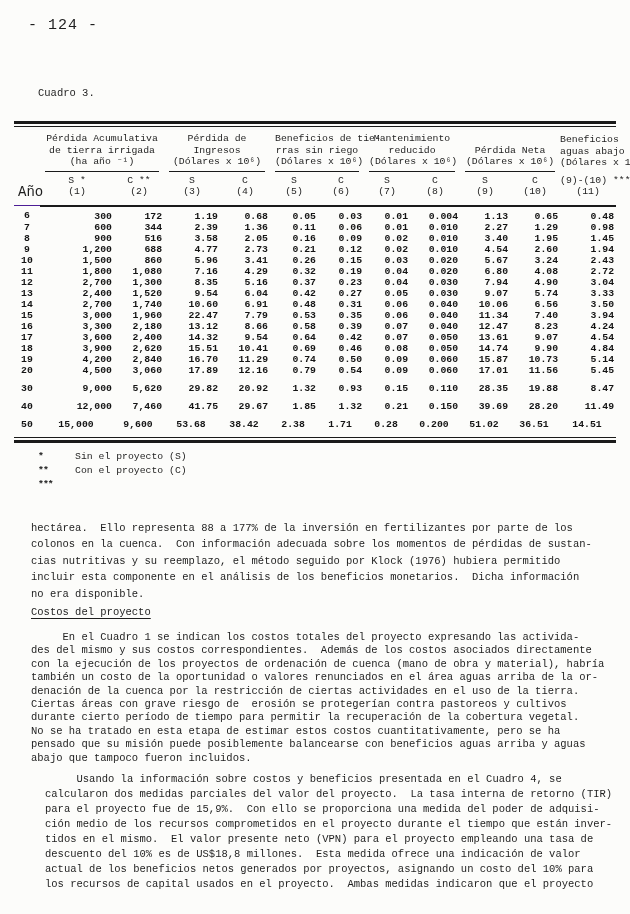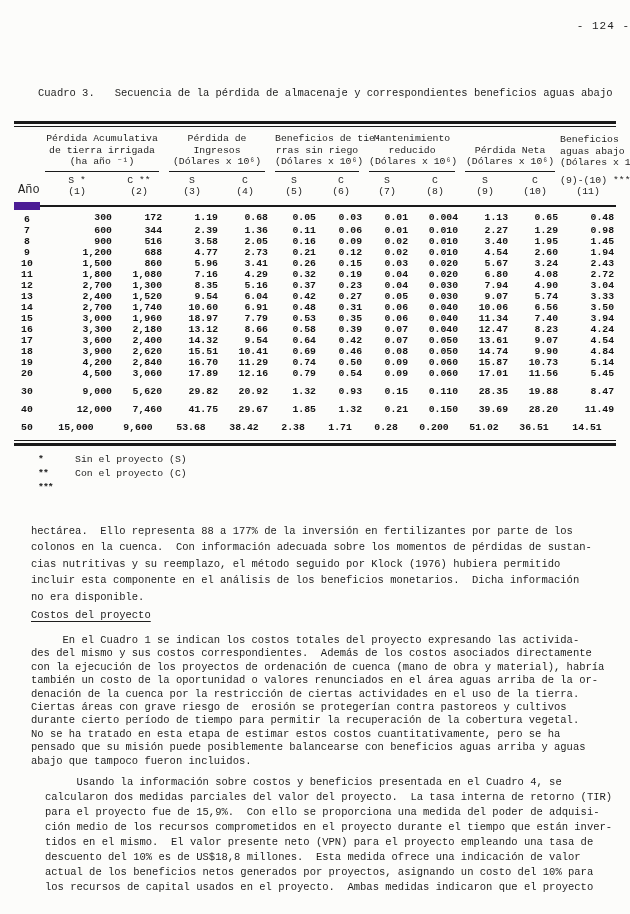--- a/index.html
+++ b/index.html
@@ -2,34 +2,34 @@
 <html><head>
 <meta charset="utf-8">
 <style>
   html,body{margin:0;padding:0;}
   body{
     width:630px;height:914px;overflow:hidden;
     background:#fcfcfa;color:#1e1e1e;
     font-family:"Liberation Mono","DejaVu Sans Mono",monospace;
   }
   .page{padding-top:20px;}
-  .page-number{text-align:right;font-size:11px;line-height:12px;letter-spacing:1px;}
-  .caption{margin:55px 0 0 38px;font-size:10.5px;line-height:13px;display:flex;gap:20px;}
+  .page-number{text-align:left;font-size:15px;line-height:12px;letter-spacing:1px;padding-left:28px;}
+  .caption{margin:55px 0 0 38px;font-size:10.5px;line-height:13px;display:flex;gap:36px;flex-direction:column;}
   .caption-label{white-space:pre;}
   .caption-text{white-space:pre;}
 
   .table-wrap{margin:21px 14px 0 14px;}
   .rule-t1{height:3px;background:#1a1a1a;}
   .rule-t2{height:1px;background:#1a1a1a;margin-top:2px;}
   .rule-b1{height:1px;background:#1a1a1a;margin-top:2px;}
   .rule-b2{height:3px;background:#1a1a1a;margin-top:2px;}
 
   table{width:602px;border-collapse:collapse;table-layout:fixed;font-size:9.8px;}
   thead th{font-weight:normal;padding:0;vertical-align:bottom;margin-top:12px;}
-  th.anio{ text-align:left;padding:0 0 5px 4px;border-bottom:8px solid #4c1d95;font-size:12px;}
+  th.anio{ text-align:left;padding:0 0 5px 4px;border-bottom:1px solid #4c1d95;font-size:14px;}
   .gt{white-space:pre;text-align:center;line-height:11.5px;padding:6px 0 3px 0;}
   .gt.ul{border-bottom:1px solid #1a1a1a;margin:0 5px;}
   th.sub{white-space:pre;text-align:center;line-height:11.5px;padding:3px 0 7px 0;border-bottom:2px solid #1a1a1a;overflow:visible;}
   tbody td{text-align:right;padding:0 2px 0 0;font-weight:bold;line-height:11px;color:#141414;}
   tbody td.year{text-align:center;padding:0;}
   tbody tr:first-child td{padding-top:4px;}
   tbody tr.gap td{padding-top:7px;}
   tbody tr:last-child td{padding-bottom:5px;text-align:center;}
 
   .footnotes{margin:7px 0 0 38px;font-size:9.8px;line-height:14px;}
@@ -46,21 +46,20 @@
 </style>
 </head>
 <body>
 
 <div class="page">
 
   <div class="page-number">- 124 -</div>
 
   <div class="caption">
     <span class="caption-label">Cuadro 3.</span>
-    <span class="caption-text">Secuencia de la pérdida de almacenaje y correspondientes beneficios aguas abajo</span>
   </div>
 
   <div class="table-wrap">
     <div class="rule-t1"></div>
     <div class="rule-t2"></div>
     <table>
       <colgroup id="cols">
           <col style="width: 26px;">
           <col style="width: 74px;">
           <col style="width: 50px;">
@@ -256,21 +255,21 @@
             <td>0.06</td>
             <td>0.040</td>
             <td>10.06</td>
             <td>6.56</td>
             <td>3.50</td>
           </tr>
           <tr>
             <td class="year">15</td>
             <td>3,000</td>
             <td>1,960</td>
-            <td>18.97</td>
+            <td>22.47</td>
             <td>7.79</td>
             <td>0.53</td>
             <td>0.35</td>
             <td>0.06</td>
             <td>0.040</td>
             <td>11.34</td>
             <td>7.40</td>
             <td>3.94</td>
           </tr>
           <tr>

